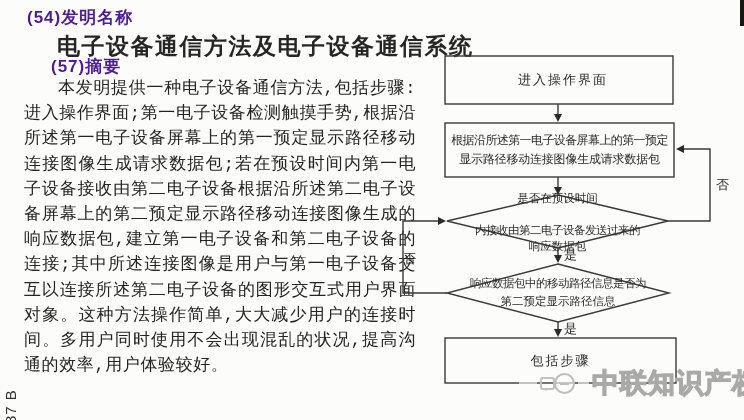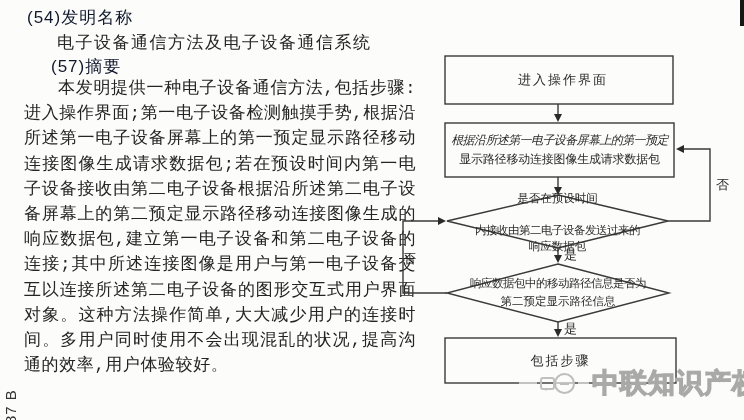--- a/index.html
+++ b/index.html
@@ -8,27 +8,27 @@
     position:relative;
     background:#fcfcfb;
     font-family:"Liberation Serif","DejaVu Serif",serif;
     color:#222;
   }
   
   .left-col { position:absolute; left:0; top:0; width:424px; height:420px; }
   .f-label {
     position:absolute; left:27px;
     font-family:"Liberation Sans","DejaVu Sans",sans-serif;
-    font-weight:normal; font-size:17px; color:#0f172a; letter-spacing:1px;
+    font-weight:bold; font-size:17px; color:#4c1d95; letter-spacing:1px;
   }
   .f54 { top:6px; }
   .f57 { top:55px;margin-left:24px; }
   .inv-title {
     position:absolute; left:57px; top:31px;
-    font-size:17px; color:#262626; letter-spacing:1.5px; white-space:nowrap;
+    font-size:23px; color:#262626; letter-spacing:1.5px; white-space:nowrap;font-weight:bold;
   }
   .abstract {
     position:absolute; left:24px; top:76px; width:392px;
     font-size:17px; line-height:25.2px; letter-spacing:0.6px;
     text-align:justify; text-indent:2em; color:#242424;font-family:Liberation Mono, monospace;
   }
   .edge-num {
     position:absolute; left:2px; top:424px;
     transform:rotate(-90deg); transform-origin:left top;
     font-family:"Liberation Sans","DejaVu Sans",sans-serif;
@@ -110,21 +110,21 @@
       <path d="M676,149 L684,145 L684,153 Z"></path>
       <path d="M446,221 L438,217 L438,225 Z"></path>
     </g>
   </svg>
 
   <div class="fc-label fc-center" style="left:445px; top:56px; width:228px; height:48px; font-size:13px; letter-spacing:2px;padding-left:8px;">
     <span>进入操作界面</span>
   </div>
 
   <div class="fc-label fc-center" style="left:445px; top:123px; width:229px; height:54px; line-height:19px;">
-    <span style="letter-spacing:-0.6px;font-style:italic;">根据沿所述第一电子设备屏幕上的第一预定</span>
+    <span style="letter-spacing:-0.6px;">根据沿所述第一电子设备屏幕上的第一预定</span>
     <span style="letter-spacing:-0.2px;text-align:center;">显示路径移动连接图像生成请求数据包</span>
   </div>
 
   <div class="fc-label fc-center" style="left:447px; top:198px; width:221px; height:48px; line-height:16px; font-size:11.5px;">
     <span>是否在预设时间</span>
     <span style="letter-spacing:-0.5px;margin-top:16px;">内接收由第二电子设备发送过来的</span>
     <span>响应数据包</span>
   </div>
 
   <div class="fc-label fc-center" style="left:447px; top:270px; width:222px; height:44px; line-height:18px; font-size:11.5px;">

